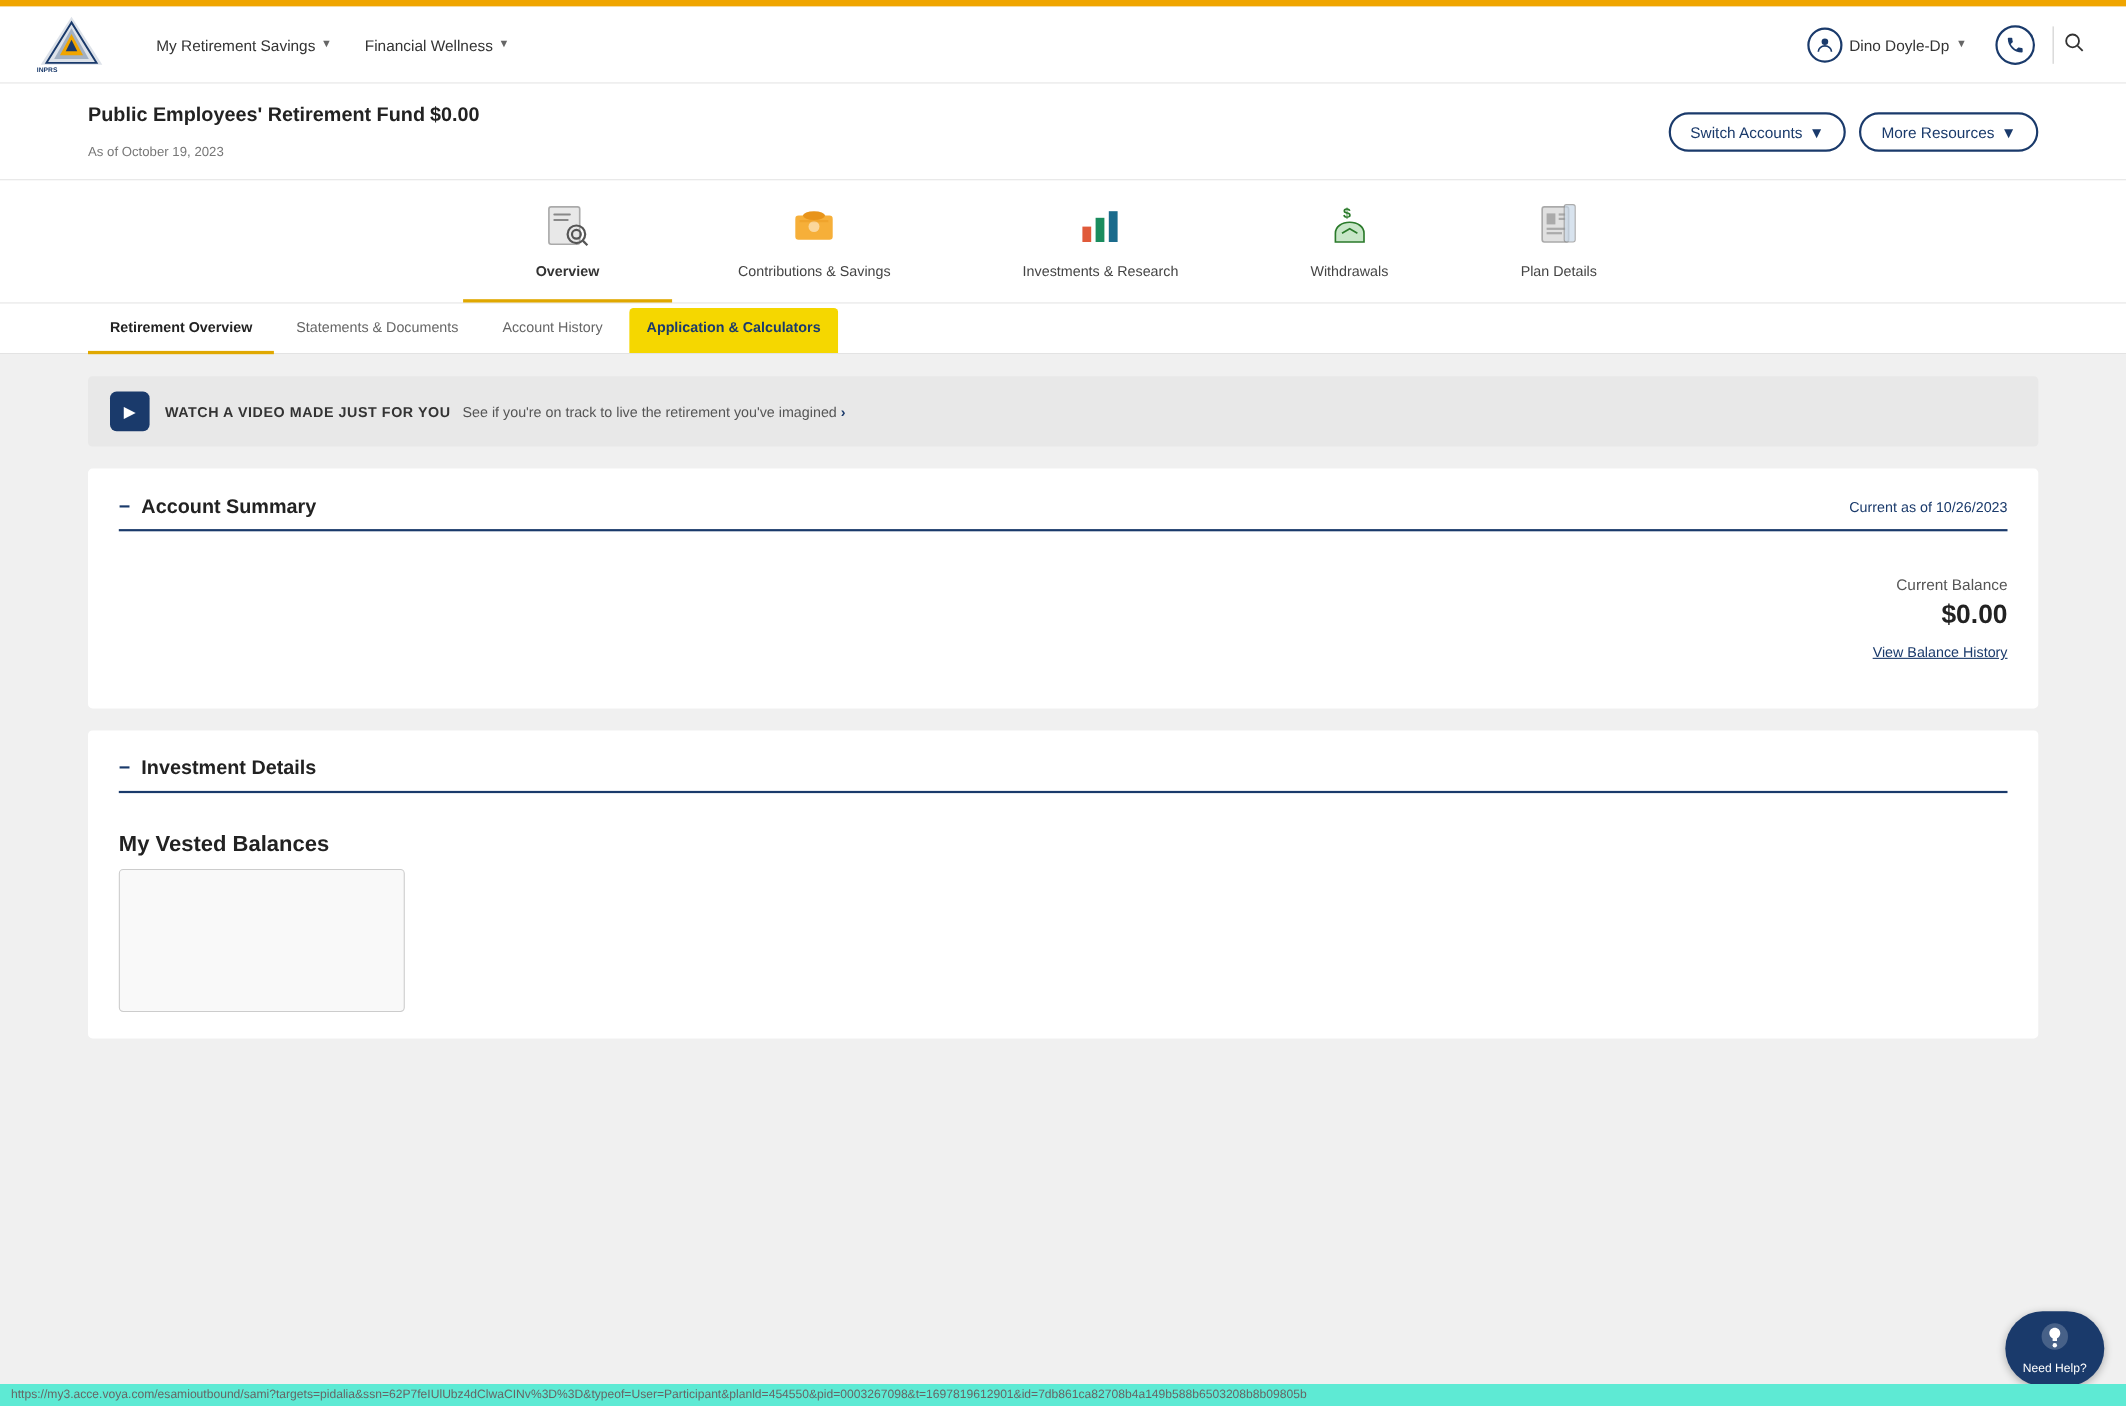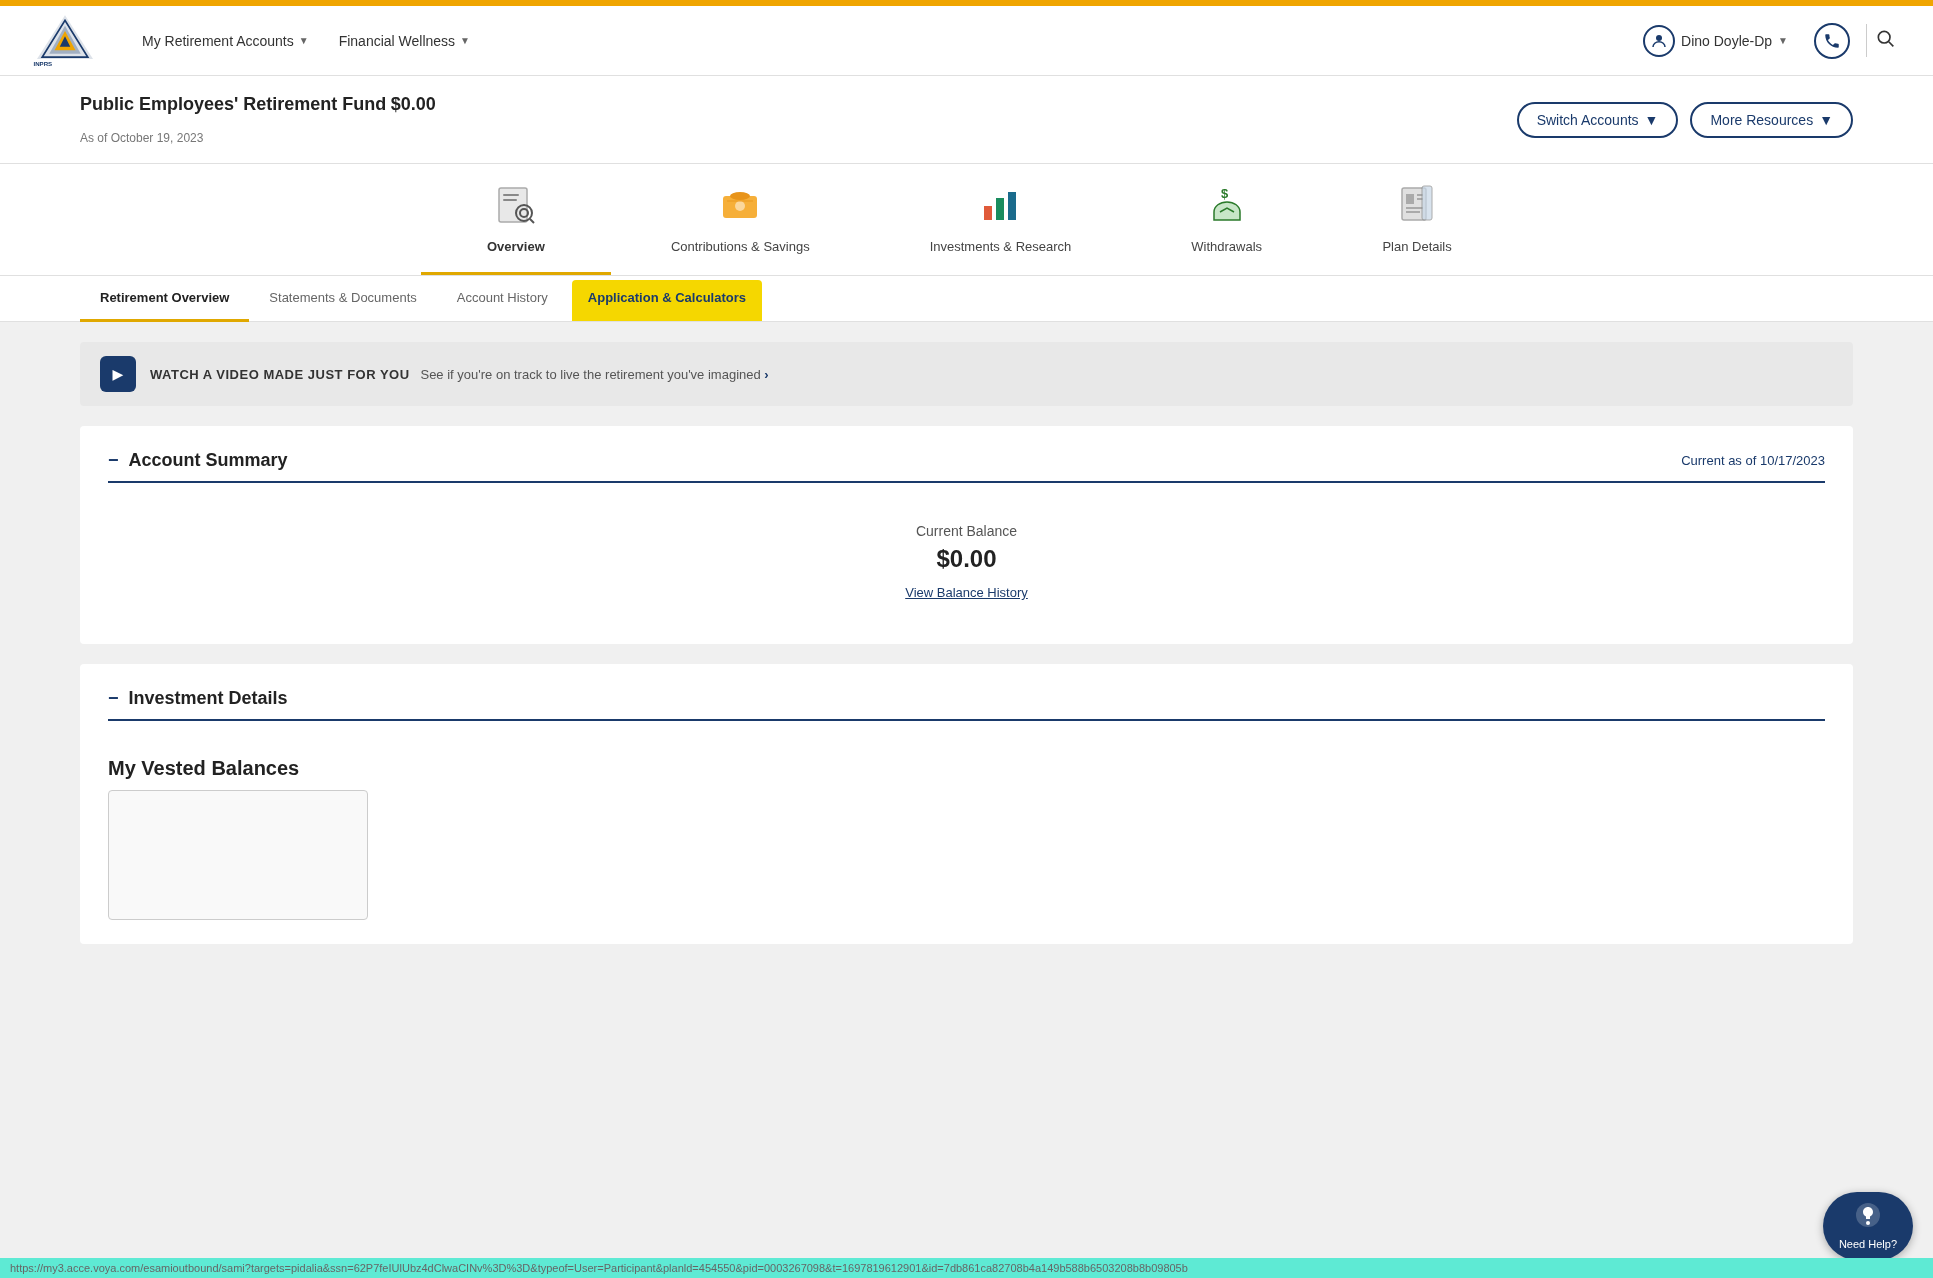--- a/index.html
+++ b/index.html
@@ -219,21 +219,21 @@
       font-weight: bold;
     }
     .section-title {
       font-size: 18px;
       font-weight: bold;
       color: #222;
     }
     .section-date { font-size: 13px; color: #1a3a6b; }
 
     .balance-center {
-      text-align: center;
+      text-align: right;
       padding: 20px 0;
     }
     .balance-label { font-size: 14px; color: #555; margin-bottom: 6px; }
     .balance-amount { font-size: 24px; font-weight: bold; color: #222; }
     .balance-link {
       display: inline-block;
       margin-top: 12px;
       color: #1a3a6b;
       text-decoration: underline;
       font-size: 13px;
@@ -311,21 +311,21 @@
       <polygon points="40,20 28,42 52,42" fill="#f0a500"></polygon>
       <polygon points="40,26 34,38 46,38" fill="#1a3a6b"></polygon>
 
       <text x="4" y="60" font-size="7" fill="#1a3a6b" font-weight="bold" font-family="Arial">INPRS</text>
       <text x="2" y="68" font-size="4.5" fill="#555" font-family="Arial">INDIANA PUBLIC</text>
     </svg>
   </div>
 
   <nav class="nav-links">
     <div class="nav-item">
-      <span>My Retirement Accounts</span>
+      <span>My Retirement Savings</span>
       <span class="nav-arrow">▼</span>
     </div>
     <div class="nav-item">
       <span>Financial Wellness</span>
       <span class="nav-arrow">▼</span>
     </div>
   </nav>
 
   <div class="header-right">
     <div class="user-btn">
@@ -464,21 +464,21 @@
       </span>
     </div>
   </div>
 
   <div class="section-card">
     <div class="section-header">
       <div class="section-title-row">
         <span class="collapse-btn">−</span>
         <span class="section-title">Account Summary</span>
       </div>
-      <span class="section-date">Current as of 10/17/2023</span>
+      <span class="section-date">Current as of 10/26/2023</span>
     </div>
     <div class="balance-center">
       <div class="balance-label">Current Balance</div>
       <div class="balance-amount">$0.00</div>
       <a class="balance-link">View Balance History</a>
     </div>
   </div>
 
   <div class="section-card">
     <div class="investment-header">

